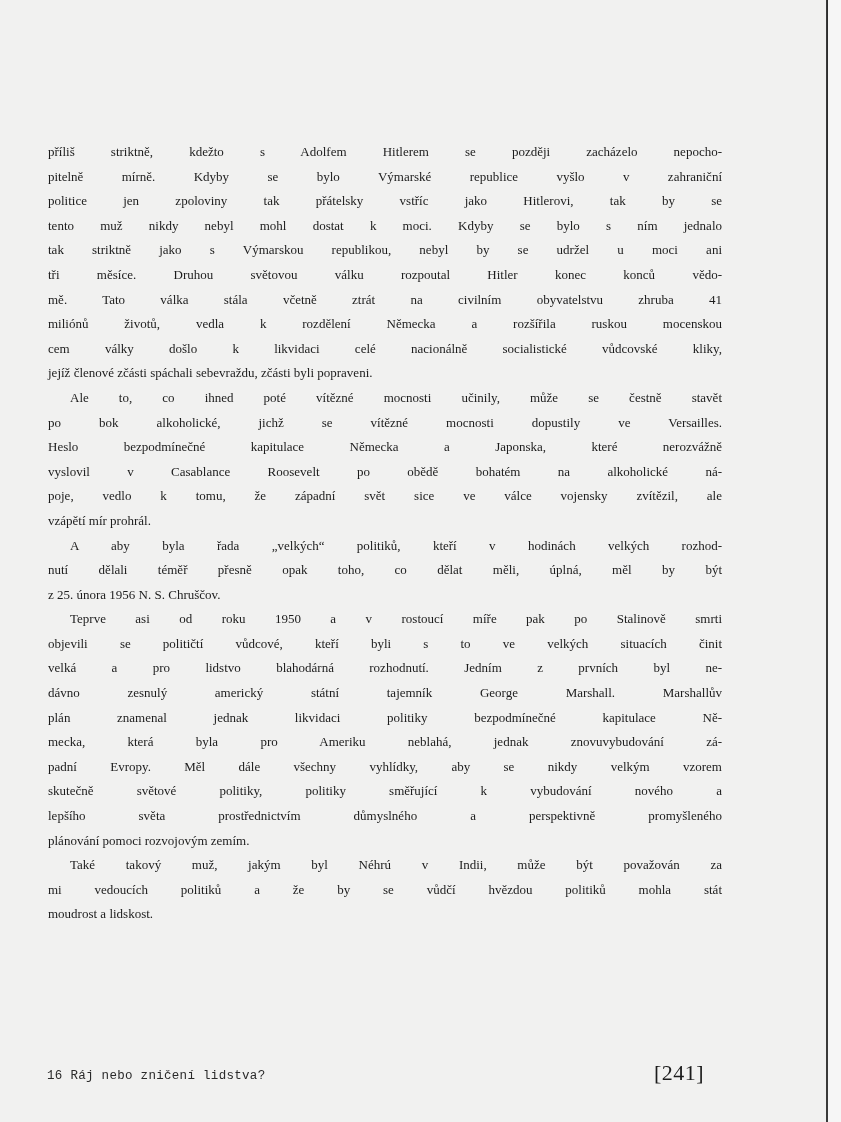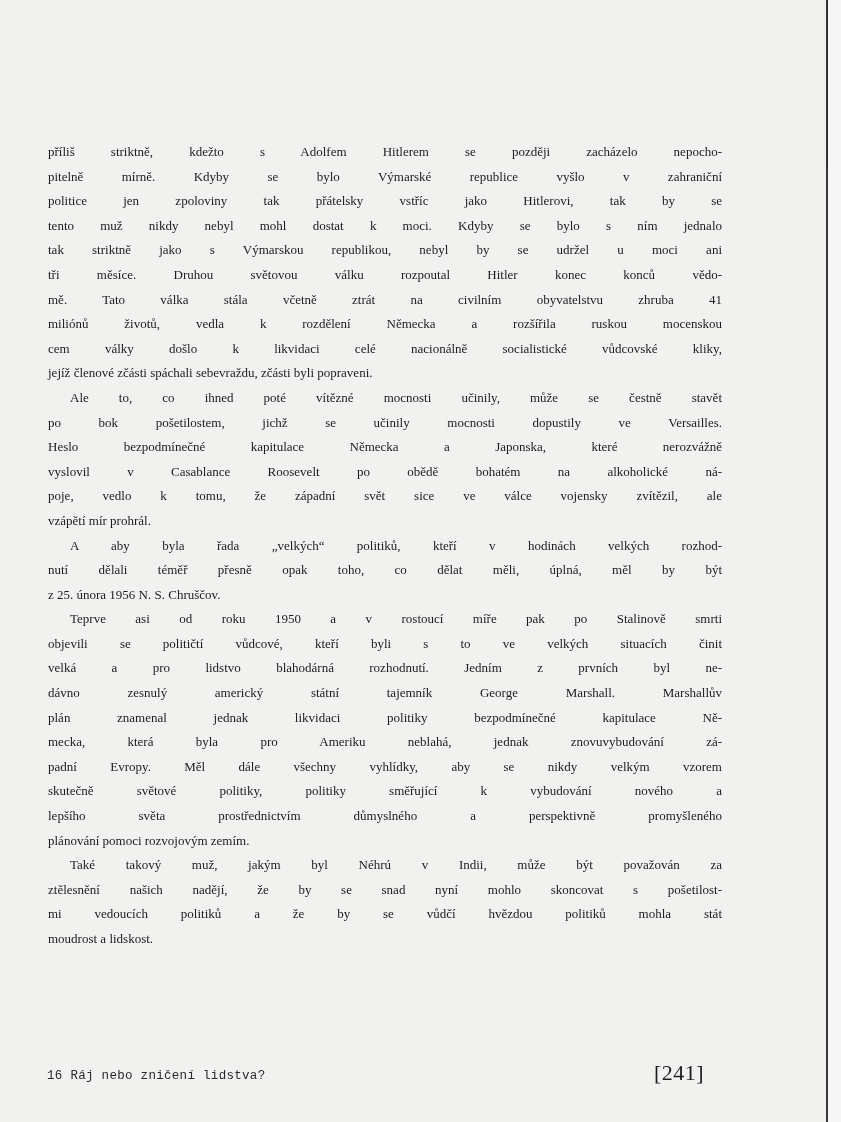--- a/index.html
+++ b/index.html
@@ -105,21 +105,21 @@
         <span class="line">tento muž nikdy nebyl mohl dostat k moci. Kdyby se bylo s ním jednalo</span>
         <span class="line">tak striktně jako s Výmarskou republikou, nebyl by se udržel u moci ani</span>
         <span class="line">tři měsíce. Druhou světovou válku rozpoutal Hitler konec konců vědo-</span>
         <span class="line">mě. Tato válka stála včetně ztrát na civilním obyvatelstvu zhruba 41</span>
         <span class="line">miliónů životů, vedla k rozdělení Německa a rozšířila ruskou mocenskou</span>
         <span class="line">cem války došlo k likvidaci celé nacionálně socialistické vůdcovské kliky,</span>
         <span class="line last">jejíž členové zčásti spáchali sebevraždu, zčásti byli popraveni.</span>
       </div>
       <div class="para">
         <span class="line indent">Ale to, co ihned poté vítězné mocnosti učinily, může se čestně stavět</span>
-        <span class="line">po bok pošetilostem, jichž se učinily mocnosti dopustily ve Versailles.</span>
+        <span class="line">po bok alkoholické, jichž se vítězné mocnosti dopustily ve Versailles.</span>
         <span class="line">Heslo bezpodmínečné kapitulace Německa a Japonska, které nerozvážně</span>
         <span class="line">vyslovil v Casablance Roosevelt po obědě bohatém na alkoholické ná-</span>
         <span class="line">poje, vedlo k tomu, že západní svět sice ve válce vojensky zvítězil, ale</span>
         <span class="line last">vzápětí mír prohrál.</span>
       </div>
       <div class="para">
         <span class="line indent">A aby byla řada „velkých“ politiků, kteří v hodinách velkých rozhod-</span>
         <span class="line">nutí dělali téměř přesně opak toho, co dělat měli, úplná, měl by být</span>
         <span class="line last">z 25. února 1956 N. S. Chruščov.</span>
       </div>
@@ -130,21 +130,20 @@
         <span class="line">dávno zesnulý americký státní tajemník George Marshall. Marshallův</span>
         <span class="line">plán znamenal jednak likvidaci politiky bezpodmínečné kapitulace Ně-</span>
         <span class="line">mecka, která byla pro Ameriku neblahá, jednak znovuvybudování zá-</span>
         <span class="line">padní Evropy. Měl dále všechny vyhlídky, aby se nikdy velkým vzorem</span>
         <span class="line">skutečně světové politiky, politiky směřující k vybudování nového a</span>
         <span class="line">lepšího světa prostřednictvím důmyslného a perspektivně promyšleného</span>
         <span class="line last">plánování pomoci rozvojovým zemím.</span>
       </div>
       <div class="para">
         <span class="line indent">Také takový muž, jakým byl Néhrú v Indii, může být považován za</span>
-        <span class="line">ztělesnění našich nadějí, že by se snad nyní mohlo skoncovat s pošetilost-</span>
         <span class="line">mi vedoucích politiků a že by se vůdčí hvězdou politiků mohla stát</span>
         <span class="line last">moudrost a lidskost.</span>
       </div>
     </div>
   <div class="footer-title">16 Ráj nebo zničení lidstva?</div>
   <div class="page-number">[241]</div>
 </div>
 <div class="page-edge"></div>
 <div class="page-edge-shadow"></div>
 <div class="right-strip"></div>

